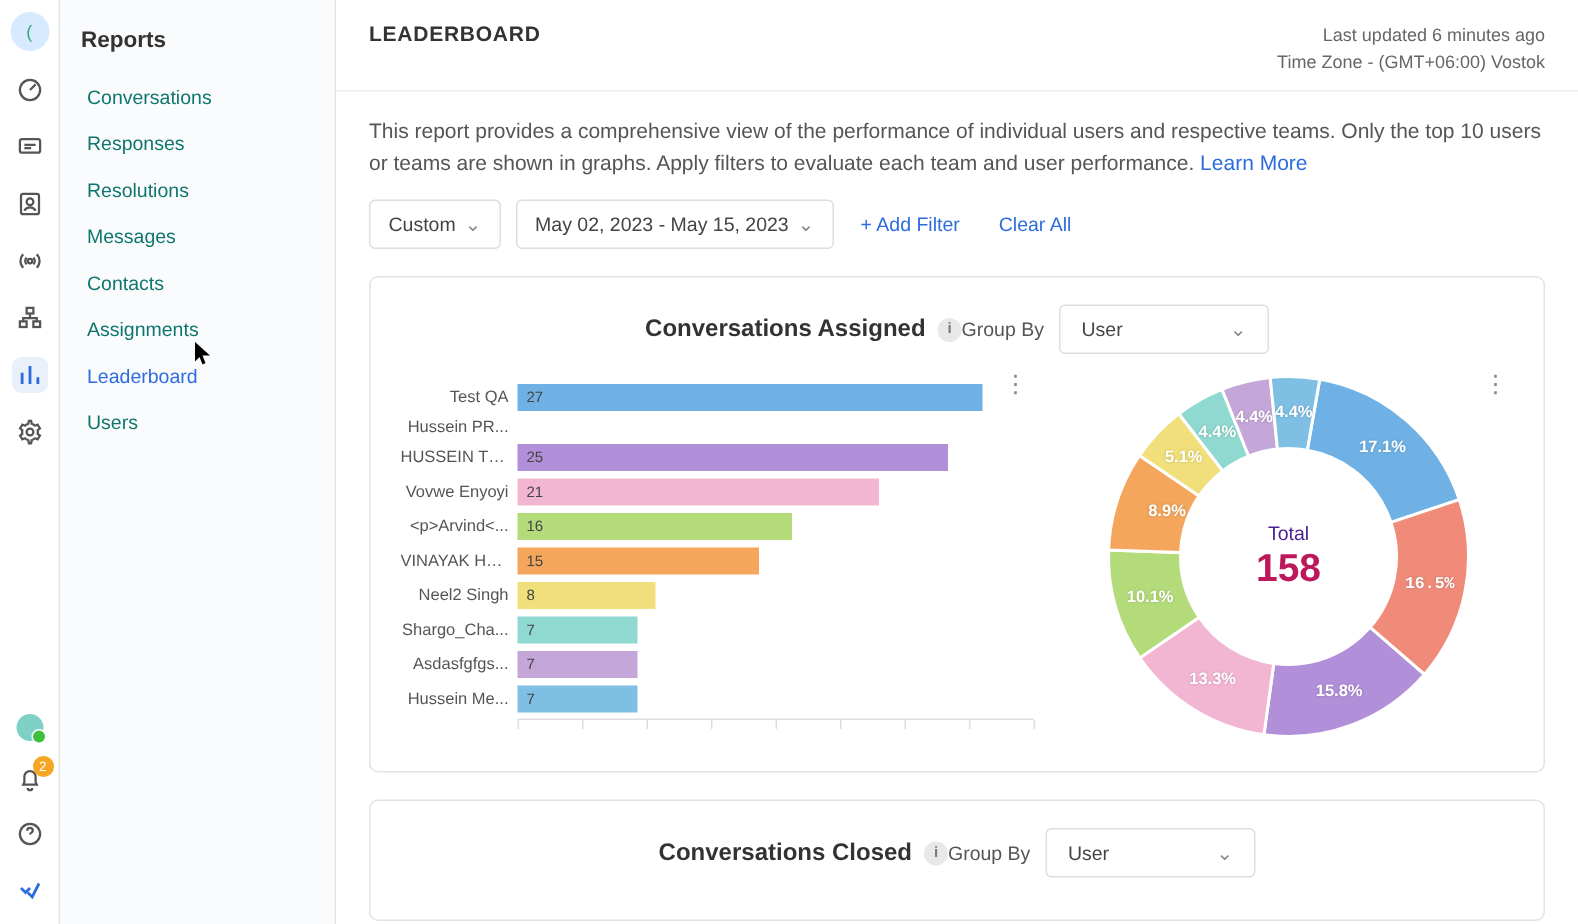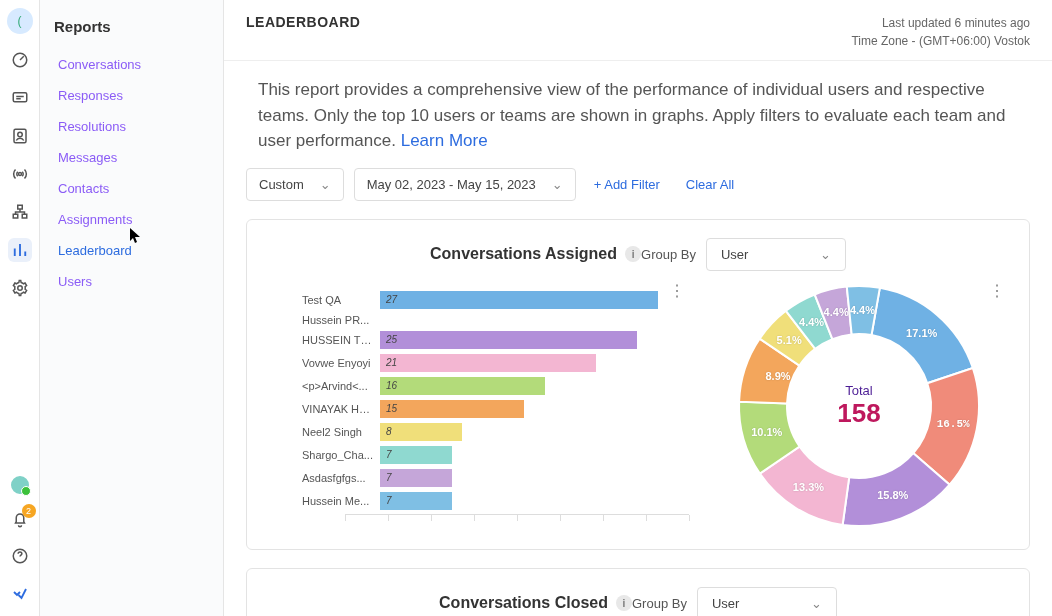--- a/index.html
+++ b/index.html
@@ -9,47 +9,47 @@
   .iconbar .icn { width: 24px; height: 24px; display:flex; align-items:center; justify-content:center; color:#555; border-radius:6px; }
   .iconbar .icn.active { background:#eaf0fa; color:#2d6cdf; }
   .avatar { width: 26px; height: 26px; border-radius: 50%; background: #d7eaff; display:flex; align-items:center; justify-content:center; font-size:12px; color:#3a7; }
   .badge-btn { position:relative; }
   .badge-btn .badge { position:absolute; top:-4px; right:-4px; background:#f6a623; color:#fff; font-size:9px; width:14px; height:14px; border-radius:50%; display:flex; align-items:center; justify-content:center;}
   .mini-avatar { width:22px; height:22px; border-radius:50%; background:#7fd1c7; border:2px solid #fff; position:relative;}
   .mini-avatar::after { content:""; position:absolute; right:-2px; bottom:-2px; width:8px; height:8px; background:#3cc13b; border-radius:50%; border:1.5px solid #fff;}
   .sidebar { width: 184px; background: #fafbfc; border-right: 1px solid #e5e5e5; padding: 18px 0 0 14px; }
   .sidebar h2 { font-size: 15px; font-weight:600; margin-bottom: 14px; }
   .sidebar ul { list-style:none; }
-  .sidebar li { font-size: 13px; color:#8b5cf6; padding:8px 4px; cursor:pointer; }
+  .sidebar li { font-size: 13px; color:#0f766e; padding:8px 4px; cursor:pointer; }
   .sidebar li.active { color:#2d6cdf; }
   .main { flex:1; overflow:auto; }
   .topbar { display:flex; justify-content:space-between; align-items:flex-start; padding: 14px 22px 10px; border-bottom:1px solid #eee;}
   .topbar h1 { font-size:14px; font-weight:600; letter-spacing:.5px; color:#333;}
   .topbar .meta { text-align:right; font-size:12px; color:#666; line-height:1.5;}
   .content { padding: 16px 22px; }
-  .desc { font-size:17px; color:#555; line-height:1.5; margin-bottom:14px;margin-left:12px;}
+  .desc { font-size:14px; color:#555; line-height:1.5; margin-bottom:14px;}
   .desc a { color:#2d6cdf; text-decoration:none; }
   .controls { display:flex; gap:10px; align-items:center; margin-bottom:18px; }
-  .select { border:1px solid #ddd; border-radius:4px; padding:8px 12px; font-size:13px; display:flex; align-items:center; gap:16px; color:#444; background:#fff;}
+  .select { border:1px solid #ddd; border-radius:4px; padding:8px 12px; font-size:13px; display:flex; align-items:center; gap:6px; color:#444; background:#fff;}
   .select .chev { color:#888; }
   .linkbtn { color:#2d6cdf; font-size:13px; cursor:pointer; padding:6px 8px;}
   .card { border:1px solid #e3e3e3; border-radius:6px; padding:18px 20px; margin-bottom:18px; background:#fff;}
   .card-head { display:flex; justify-content:center; align-items:center; margin-bottom:10px;}
   .card-head h3 { font-size:16px; font-weight:600; display:flex; align-items:center; gap:8px;}
   .info-dot { width:16px; height:16px; border-radius:50%; background:#e8e8e8; color:#777; font-size:10px; display:inline-flex; align-items:center; justify-content:center;}
   .groupby { display:flex; align-items:center; gap:10px; font-size:13px; color:#555;}
   .groupby .select { padding:8px 14px; min-width:140px; justify-content:space-between; }
   .chart-row { display:flex; gap:20px; }
   .bar-wrap { flex:1; position:relative; }
   .donut-wrap { width:300px; position:relative; display:flex; align-items:center; justify-content:center;}
   .kebab { position:absolute; top:0; right:4px; color:#888; cursor:pointer; font-size:16px;}
   .bars { display:flex; flex-direction:column; gap:5px; padding-top:10px;}
   .bar-row { display:flex; align-items:center; gap:6px; font-size:11px;}
-  .bar-label { width:72px; color:#555; white-space:nowrap; overflow:hidden; text-overflow:ellipsis;margin-left:35px;}
-  .bar-track { flex:1; position:relative; height:18px;font-style:italic; }
+  .bar-label { width:72px; text-align:right; color:#555; white-space:nowrap; overflow:hidden; text-overflow:ellipsis;}
+  .bar-track { flex:1; position:relative; height:18px; }
   .bar-fill { position:absolute; left:0; top:0; bottom:0; display:flex; align-items:center; padding-left:6px; color:#444; font-size:10px;}
   .axis { margin-left:78px; height:10px; border-top:1px solid #ddd; position:relative; margin-top:4px;}
   .axis span { position:absolute; top:0; width:1px; height:6px; background:#ddd;}
   .donut { position:relative; width:250px; height:250px; }
   .donut-center { position:absolute; top:50%; left:50%; transform:translate(-50%,-50%); text-align:center; }
   .donut-center .lbl { font-size:13px; color:#4c1d95;}
   .donut-center .val { font-size:26px; font-weight:700; color:#be185d;}
   .slice-label { position:absolute; font-size:11px; font-weight:600; color:#fff; transform:translate(-50%,-50%); text-shadow:0 0 2px rgba(0,0,0,.2);}
   svg { display:block; }
   .cursor { position:absolute; width:12px; height:16px; pointer-events:none;}

